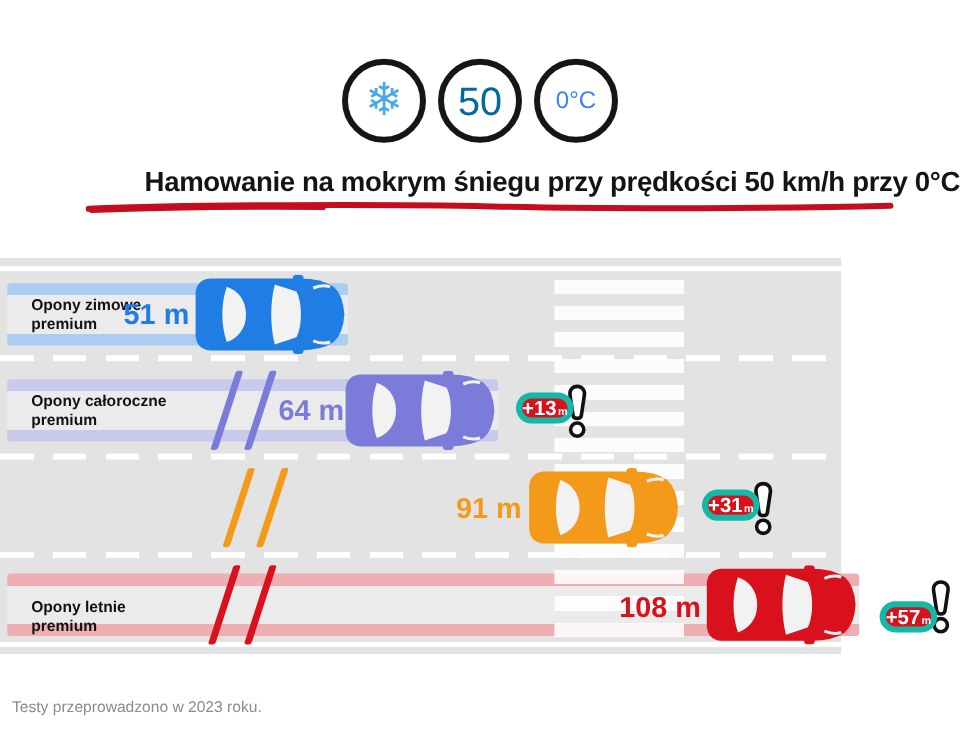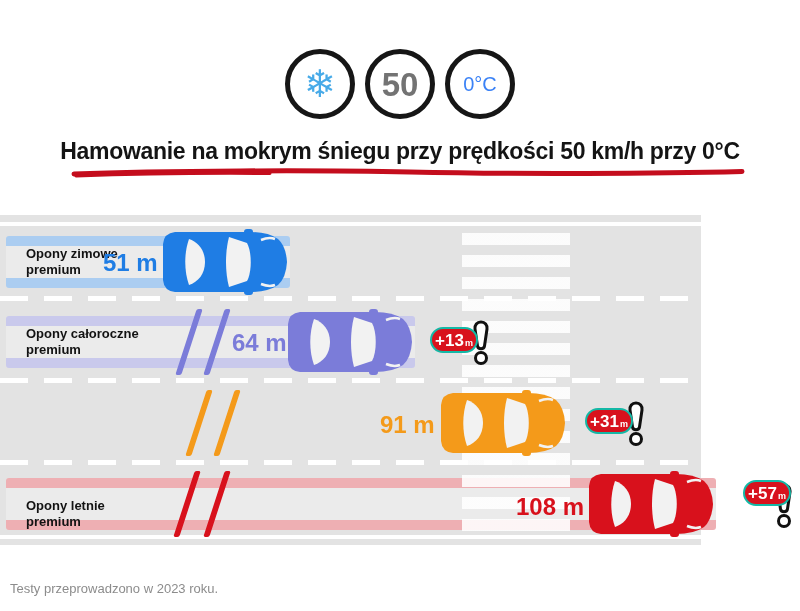--- a/index.html
+++ b/index.html
@@ -7,25 +7,25 @@
     position:relative;width:800px;height:611px;overflow:hidden;background:#fff;
     font-family:"Liberation Sans","DejaVu Sans",sans-serif;
   }
   
   .icons-row{position:absolute;top:49px;left:285px;display:flex;gap:10px;}
   .circle-icon{
     width:70px;height:70px;border-radius:50%;background:#fff;border:5px solid #161616;
     box-sizing:border-box;display:flex;align-items:center;justify-content:center;
   }
   .snowflake-glyph{font-size:38px;line-height:1;color:#47aae8;}
-  .speed-text{font-size:33px;font-weight:700;color:#737373;line-height:1;}
+  .speed-text{font-size:33px;font-weight:400;color:#0369a1;line-height:1;}
   .temp-text{font-size:20px;font-weight:500;color:#3b82f6;line-height:1;}
   
   .title{
-    position:absolute;top:138px;left:0;width:100%;text-align:center;
+    position:absolute;top:138px;left:0;width:100%;text-align:right;
     font-size:23px;font-weight:700;color:#141414;letter-spacing:-0.3px;
   }
   .underline-svg{position:absolute;top:167px;left:70px;}
   
   .road{position:absolute;top:215px;left:0;width:701px;height:330px;background:#e3e3e3;}
   .edge-line{position:absolute;left:0;width:800px;height:4px;background:#fff;}
   .edge-top{top:7px;} .edge-bottom{top:320px;}
   .dash-line{
     position:absolute;left:0;width:800px;height:5px;z-index:1;
     background:repeating-linear-gradient(90deg,#fff 0 28px,rgba(255,255,255,0) 28px 44px);
@@ -57,21 +57,21 @@
   .slash{position:absolute;width:6px;height:66px;z-index:3;background:var(--c);transform:skewX(-18deg);border-radius:2px;}
   
   .car{position:absolute;width:132px;height:66px;z-index:4;color:var(--c);}
   .car-1{left:158px;top:14px;} .car-2{left:283px;top:94px;}
   .car-3{left:436px;top:175px;} .car-4{left:584px;top:256px;}
   
   .badge{position:absolute;z-index:5;}
   .excl-svg{position:absolute;width:22px;height:46px;z-index:1;}
   .pill{
     position:absolute;z-index:2;width:48px;height:26px;box-sizing:border-box;
-    background:#d8121d;border:2px solid #14b8a6;border-radius:13px;
+    background:#d8121d;border:5px solid #14b8a6;border-radius:13px;
     display:flex;align-items:center;justify-content:center;
     color:#fff;font-weight:700;font-size:17px;line-height:1;
   }
   .pill .unit{font-size:9px;font-weight:700;margin-top:7px;margin-left:1px;}
   
   .footer-note{position:absolute;left:10px;top:581px;font-size:13px;color:#8c8c8c;}
 </style>
 </head>
 <body>
 
@@ -198,21 +198,21 @@
       <div class="pill" style="left:585px;top:193px;">
         <span>+31</span>
           <span class="unit">m</span>
       </div>
     </div>
     <div class="badge">
       <svg class="excl-svg" style="left:773px;top:268px;" viewBox="0 0 22 46">
         <path d="M11,2 C15,2 17.5,5 17,9 L14.5,26 C14,29.5 8,29.5 7.5,26 L5,9 C4.5,5 7,2 11,2 Z" fill="#fff" stroke="#111" stroke-width="3"></path>
         <circle cx="11" cy="38" r="5.5" fill="#fff" stroke="#111" stroke-width="3"></circle>
       </svg>
-      <div class="pill" style="left:733px;top:265px;margin-left:10px;">
+      <div class="pill" style="left:733px;top:286px;">
         <span>+57</span>
           <span class="unit">m</span>
       </div>
     </div>
   </div>
 
   <div class="footer-note">Testy przeprowadzono w 2023 roku.</div>
 </div>
 
 </body></html>

